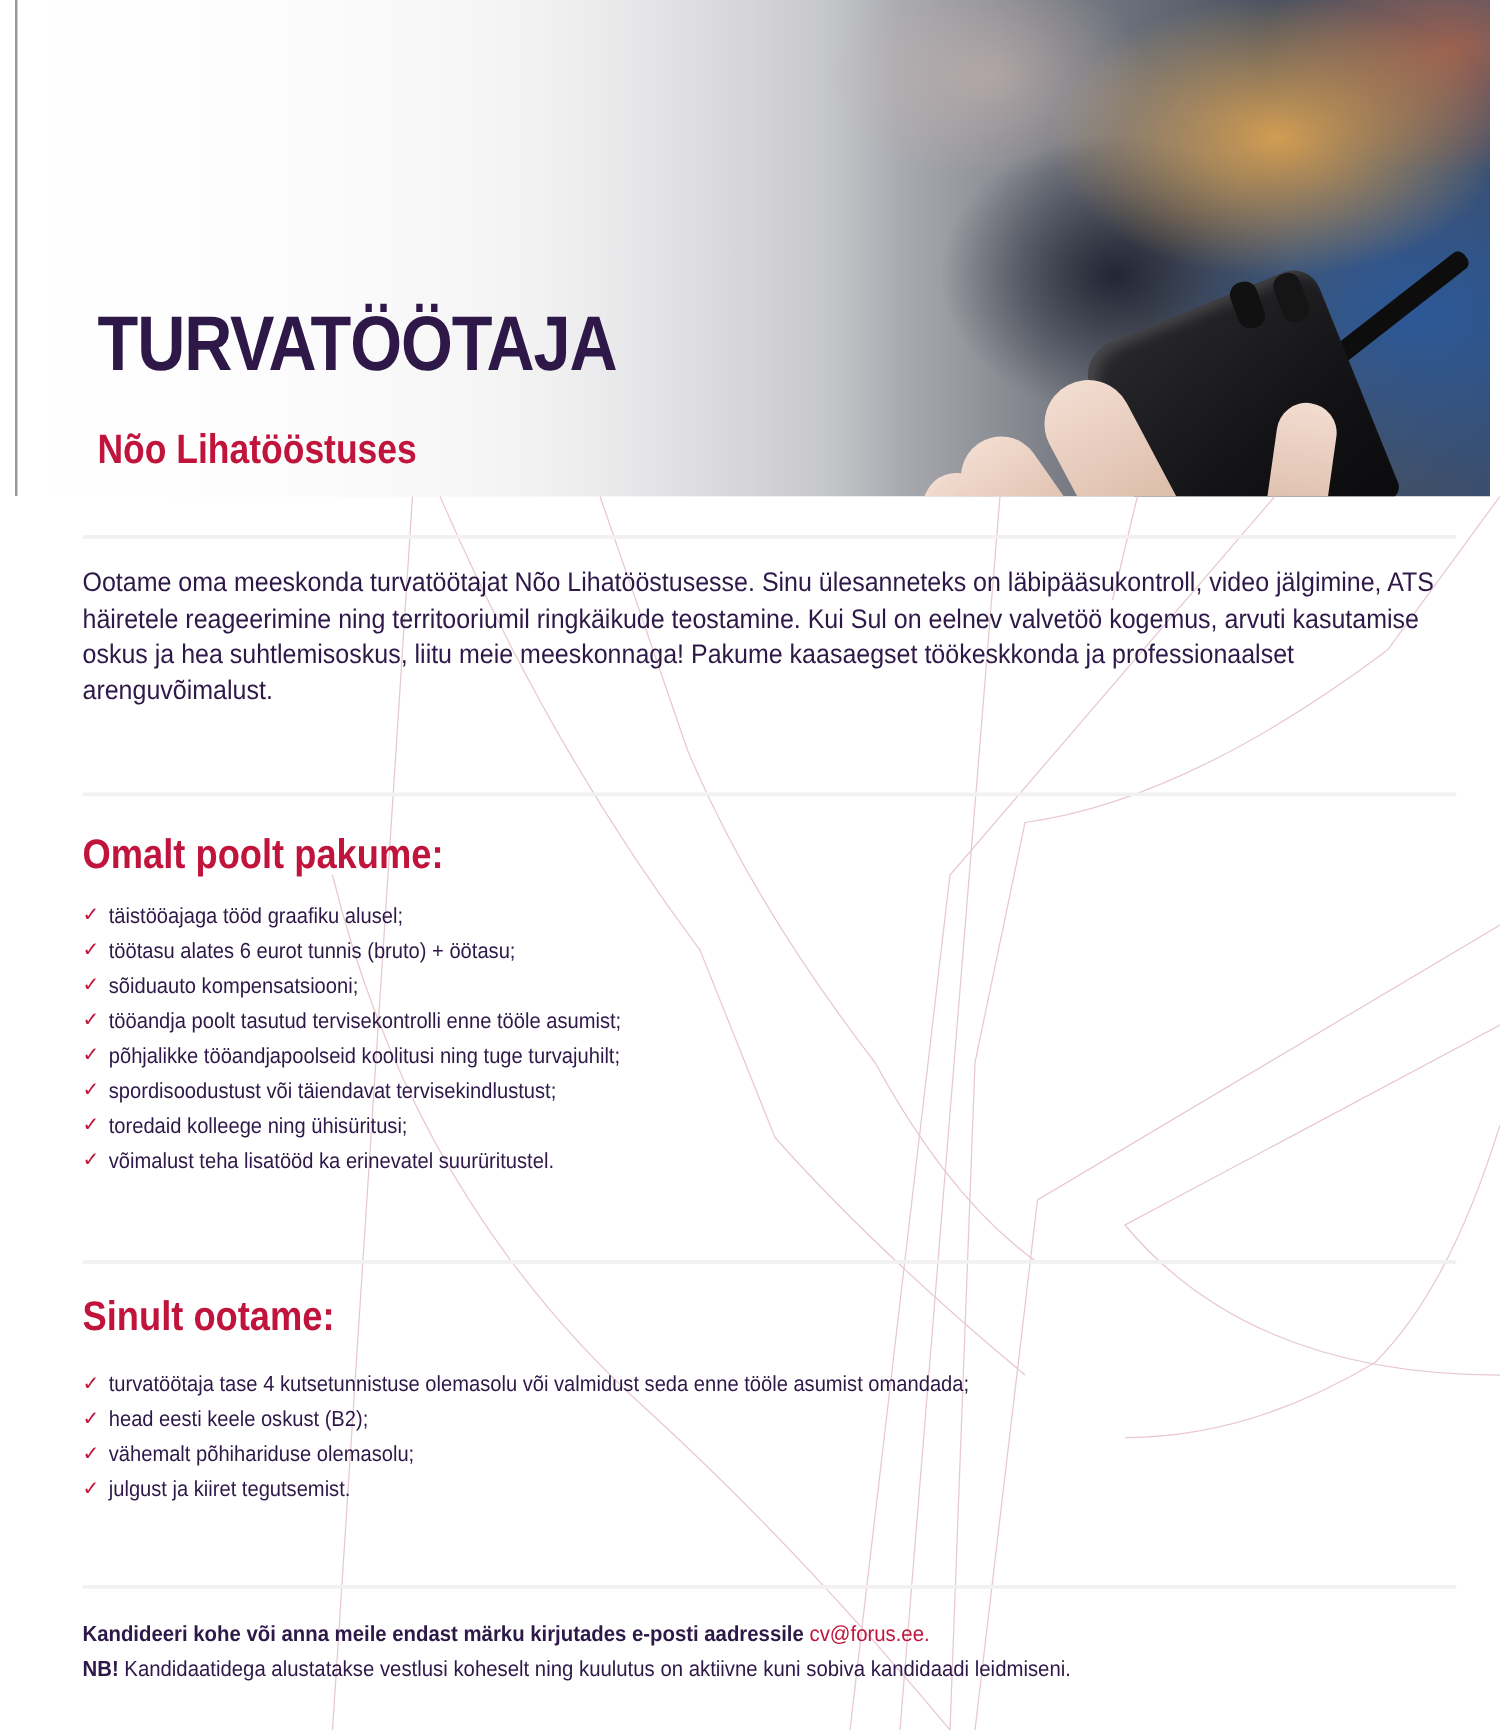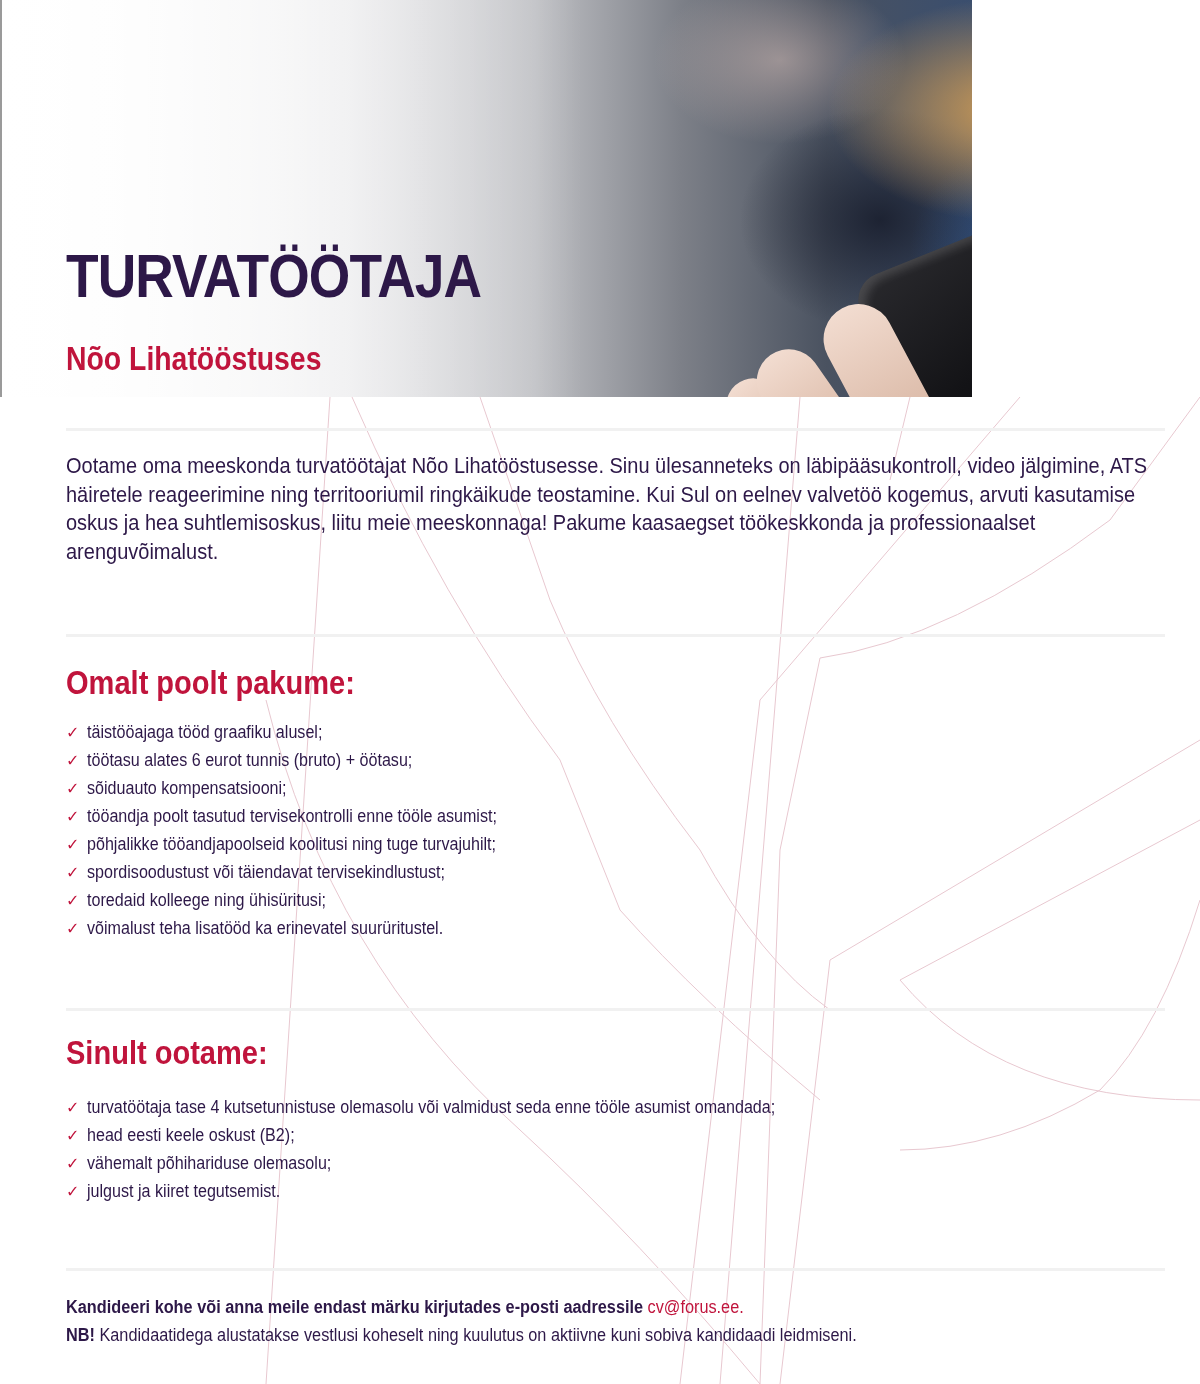--- a/index.html
+++ b/index.html
@@ -1,21 +1,21 @@
 <!DOCTYPE html>
 <html><head>
 <meta charset="utf-8">
 <style>
   * { box-sizing: border-box; margin: 0; padding: 0; }
   html, body { width: 1200px; height: 1384px; background: #ffffff; overflow: hidden; }
   body { position: relative; font-family: "Liberation Sans", "DejaVu Sans", sans-serif; color: #2b1a44; }
 
   
   .hero {
-    position: absolute; left: 0; top: 0; width: 972px; height: 397px; overflow: hidden;
+    position: absolute; left: 12px; top: 0; width: 1180px; height: 397px; overflow: hidden;
     background:
       radial-gradient(ellipse 260px 160px at 1010px 110px, rgba(235,170,80,0.85), rgba(235,170,80,0) 70%),
       radial-gradient(ellipse 220px 140px at 1150px 40px, rgba(220,110,60,0.6), rgba(220,110,60,0) 70%),
       radial-gradient(ellipse 300px 200px at 1120px 250px, rgba(40,90,160,0.85), rgba(40,90,160,0) 70%),
       radial-gradient(ellipse 200px 160px at 880px 220px, rgba(25,30,45,0.9), rgba(25,30,45,0) 70%),
       radial-gradient(ellipse 180px 120px at 780px 60px, rgba(200,180,175,0.6), rgba(200,180,175,0) 70%),
       linear-gradient(90deg, #ffffff 0%, #f7f7f7 15%, #e6e6e8 35%, #bfc0c4 55%, #7d8088 70%, #4a5260 85%, #3a4e6e 100%);
   }
   .hero-shade {
     position: absolute; left: 0; top: 0; width: 100%; height: 100%;

